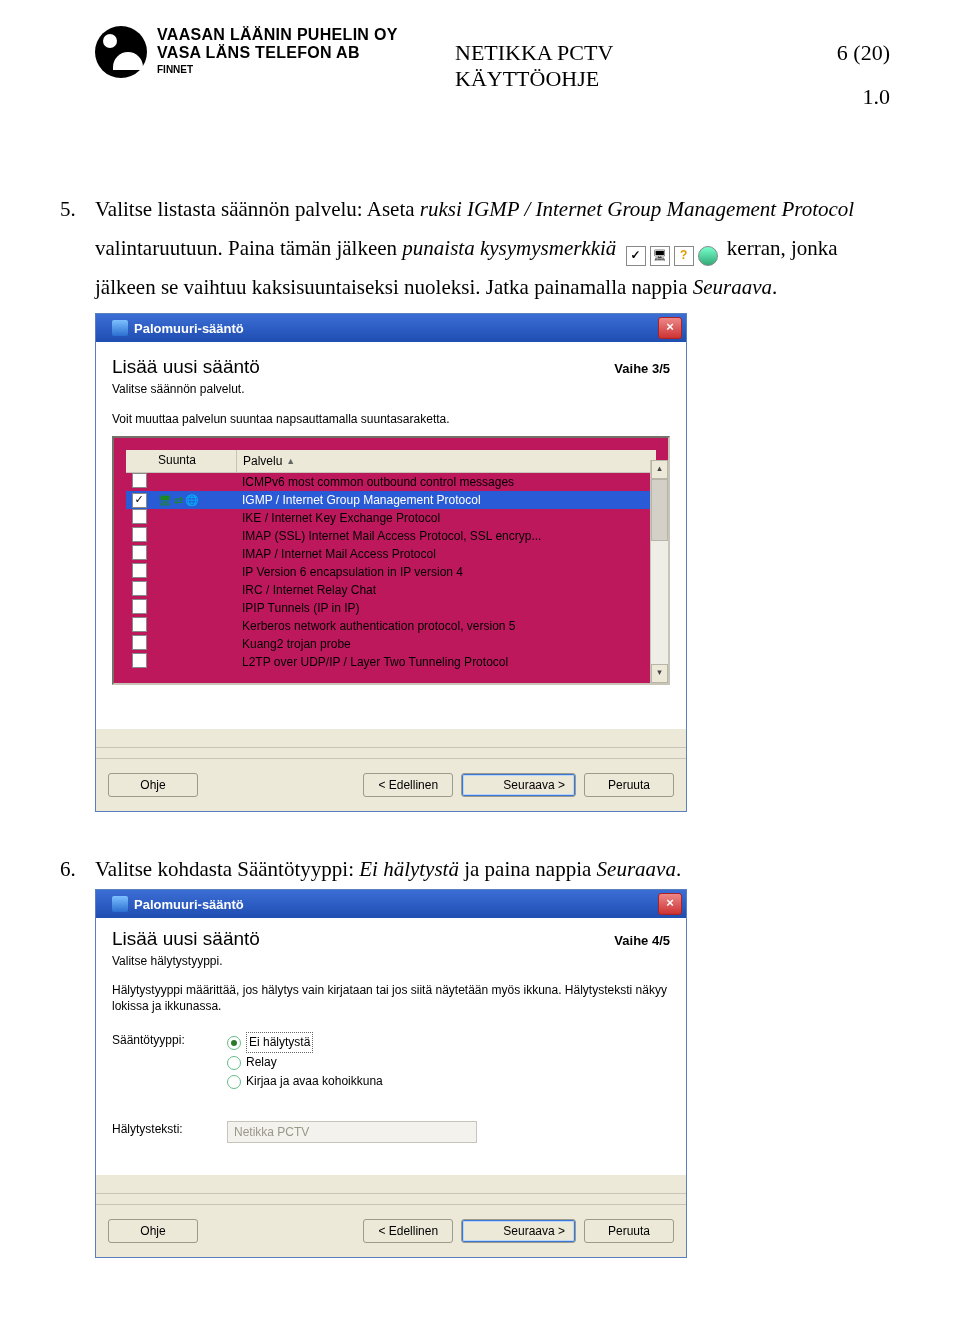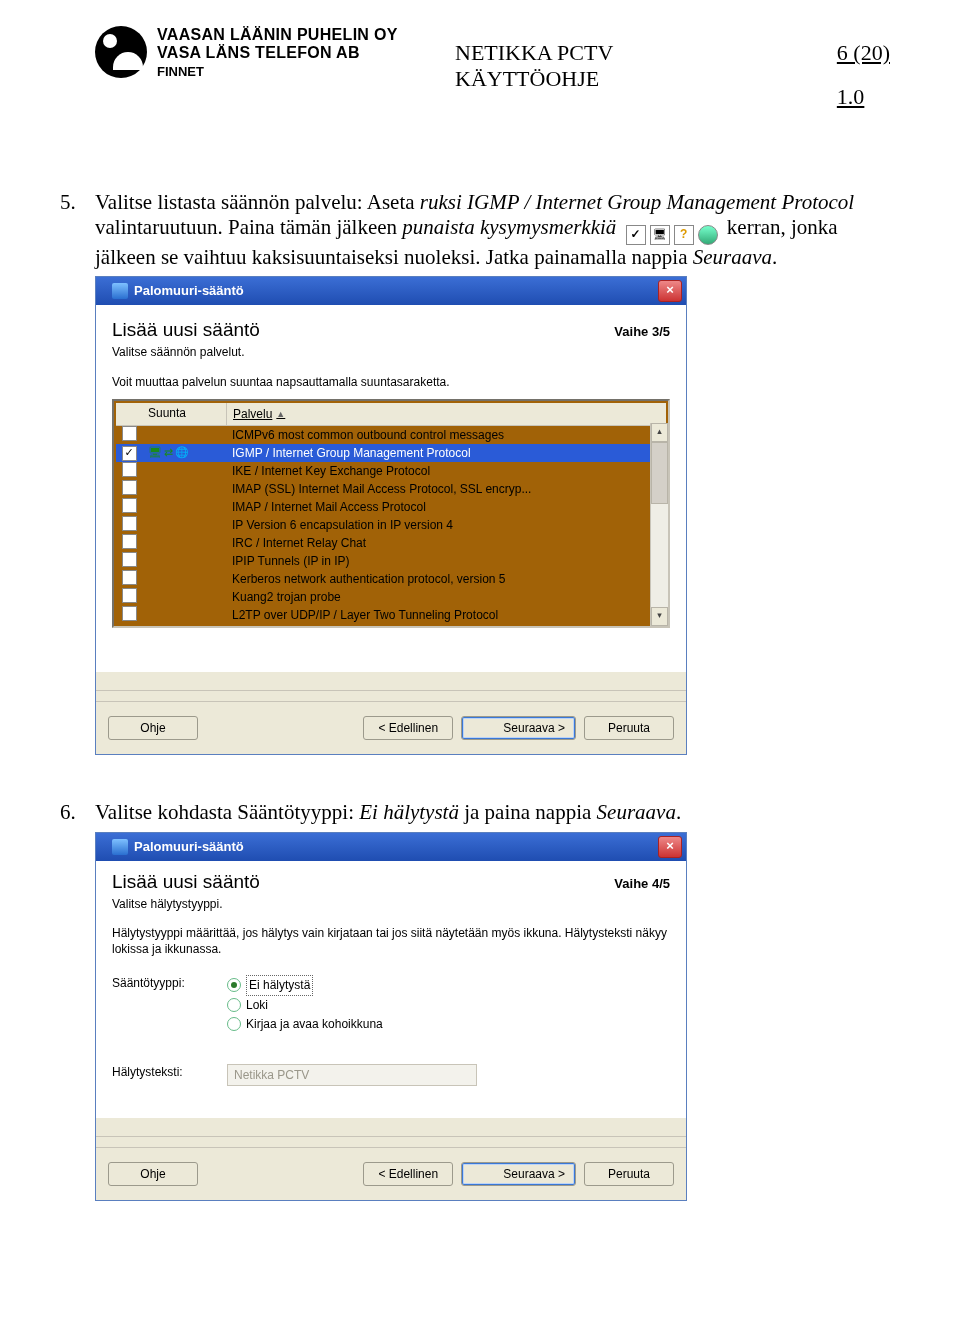--- a/index.html
+++ b/index.html
@@ -22,31 +22,31 @@
     width: 52px; height: 52px; border-radius: 50%; background:#000;
     position: relative; flex: 0 0 52px;
   }
   .logo-circle::before, .logo-circle::after{
     content:""; position:absolute; background:#fff; border-radius:50%;
   }
   .logo-circle::before{ width:14px;height:14px; left:8px; top:8px;}
   .logo-circle::after{ width:30px;height:18px; right:4px; bottom:8px; border-top-left-radius:18px;border-top-right-radius:18px;border-bottom-left-radius:0;border-bottom-right-radius:0;}
   .logo-text { margin-left:10px; font-family: Arial, Helvetica, sans-serif;}
   .logo-line1,.logo-line2{ font-weight:700; font-size:16px; letter-spacing:0.3px; line-height:18px;}
-  .logo-finnet{ font-size:13px; font-weight:700; margin-top:2px;}
+  .logo-finnet{ font-size:10px; font-weight:700; margin-top:2px;}
   .header-center{
     position:absolute; left:360px; top:10px;
     font-size:22px; line-height:26px;
   }
   .header-right{
-    position:absolute; right:0; top:10px; text-align:left; font-size:22px; line-height:26px;text-decoration:underline;
+    position:absolute; right:0; top:10px; text-align:right; font-size:22px; line-height:26px;
   }
   .header-right .ver{ margin-top:18px;}
   
-  .body-text{ font-size:21px; line-height:25px; margin-top:40px;}
+  .body-text{ font-size:21px; line-height:39px; margin-top:40px;}
   .num{ margin-left:-35px; display:inline-block; width:35px;}
   .italic{ font-style:italic;}
   .inline-icons{
     display:inline-flex; align-items:center; gap:4px; vertical-align:-4px;
     margin:0 4px;
   }
   .mini-box{
     width:18px;height:18px; border:1px solid #888; background:#fff;
     display:inline-flex;align-items:center;justify-content:center;
     font-family:Arial,sans-serif; font-size:12px;
@@ -77,29 +77,29 @@
     border:1px solid #a22; border-radius:3px;
     color:#fff; font-weight:700; font-size:13px; text-align:center; line-height:18px;
   }
   .dialog-body{ background:#fff; padding:14px 16px 8px 16px;}
   .dlg-head{ display:flex; justify-content:space-between; align-items:baseline;}
   .dlg-title{ font-size:19px;}
   .dlg-step{ font-size:13px; font-weight:700;}
   .dlg-sub{ font-size:12px; margin-top:4px;}
   .dlg-note{ font-size:12px; margin:16px 0 10px 0;}
   .listpane{
-    border:2px inset #c8c4b8; background:#a16207; padding:2px; position:relative;
+    border:2px inset #c8c4b8; background:#be185d; padding:12px; position:relative;
   }
   .listhead{
     display:flex; height:22px; border-bottom:1px solid #c8c4b8; background:#ece9d8;
     font-size:12px;
   }
   .lh-chk{width:26px;}
   .lh-dir{width:72px; padding:3px 6px; border-right:1px solid #c8c4b8;}
-  .lh-svc{flex:1; padding:3px 6px; display:flex; align-items:center; gap:4px;text-decoration:underline;}
+  .lh-svc{flex:1; padding:3px 6px; display:flex; align-items:center; gap:4px;}
   .tri{font-size:9px; color:#666;}
   .listbody{ max-height:208px; overflow:hidden;}
   .row{
     display:flex; align-items:center; height:18px; font-size:12px;
   }
   .row .rchk{ width:26px; text-align:center;}
   .row .rdir{ width:72px; padding:0 6px; display:flex; gap:2px; align-items:center;}
   .row .rsvc{ flex:1; padding:0 6px; white-space:nowrap; overflow:hidden; text-overflow:ellipsis;}
   .row.sel{ background:#2a5bd7; color:#fff;}
   .chkbox{
@@ -319,21 +319,21 @@
 
       <div class="formrow">
         <div class="lab">Sääntötyyppi:</div>
         <div class="radio-group" id="d2radios">
             <div class="radio-opt sel">
               <span class="radio-dot on"></span>
               <span class="lbl">Ei hälytystä</span>
             </div>
             <div class="radio-opt">
               <span class="radio-dot"></span>
-              <span class="lbl">Loki</span>
+              <span class="lbl">Relay</span>
             </div>
             <div class="radio-opt">
               <span class="radio-dot"></span>
               <span class="lbl">Kirjaa ja avaa kohoikkuna</span>
             </div>
           </div>
       </div>
 
       <div class="formrow" style="margin-top:30px;">
         <div class="lab">Hälytysteksti:</div>

